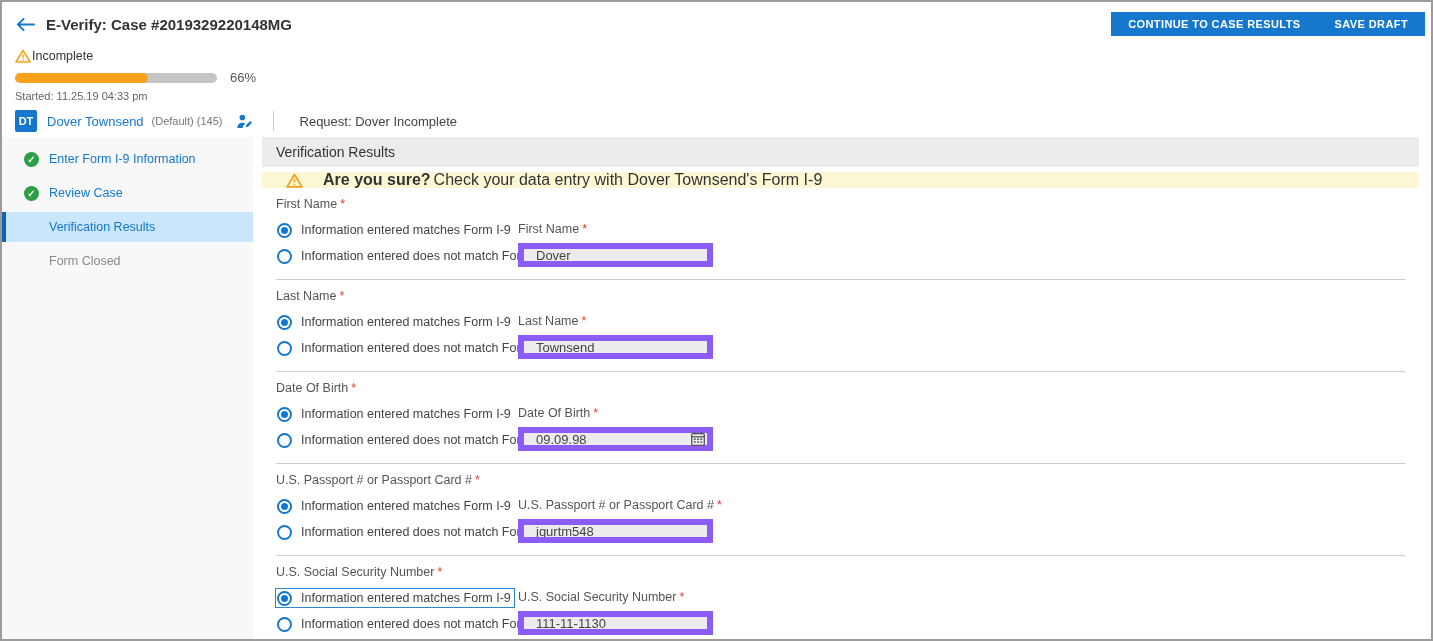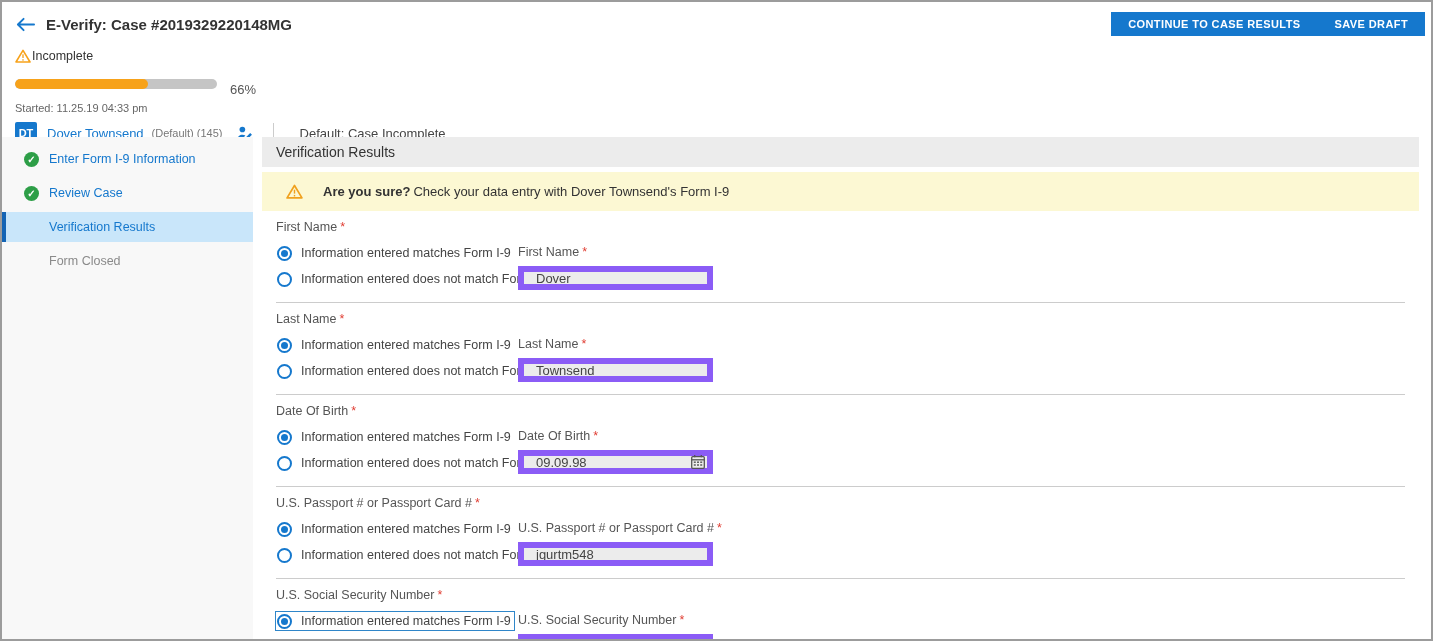--- a/index.html
+++ b/index.html
@@ -14,21 +14,21 @@
   .back-btn { display:flex; align-items:center; margin-right:11px; cursor:pointer; background:none; border:none; }
   .page-title { font-size:15px; font-weight:bold; color:#333; }
   .top-buttons { margin-left:auto; display:flex; gap:0; }
   .btn { background:#1578cd; color:#fff; border:none; height:24px; padding:0 17px;
          font-size:11px; font-weight:bold; letter-spacing:.4px; font-family:inherit; cursor:pointer; }
   .status-block { padding-left:13px; margin-top:13px; }
   .status-row { display:flex; align-items:center; gap:1px; font-size:12.5px; color:#333; }
   .progress-row { display:flex; align-items:center; gap:13px; margin-top:7px; }
   .progress-track { width:202px; height:10px; border-radius:5px; background:#c5c5c5; overflow:hidden; }
   .progress-fill { height:100%; background:#f7a21a; border-radius:5px; }
-  .pct { font-size:13px; color:#555;margin-top:12px; }
+  .pct { font-size:13px; color:#555; }
   .started { font-size:11px; color:#666; margin-top:5px; }
   .requester-row { display:flex; align-items:center; padding-left:13px; margin-top:8px; }
   .avatar { width:22px; height:22px; background:#1578cd; color:#fff; font-size:11px; font-weight:bold;
             display:flex; align-items:center; justify-content:center; border-radius:2px; flex-shrink:0; }
   .req-name { color:#1578cd; font-size:13px; margin-left:10px; text-decoration:none; cursor:pointer; }
   .req-meta { font-size:11px; color:#777; margin-left:8px; }
   .person-edit { margin-left:13px; display:flex; cursor:pointer; }
   .vsep { width:1px; height:20px; background:#ccc; margin:0 26px 0 20px; }
   .request-status { font-size:13px; color:#444; }
   
@@ -40,22 +40,22 @@
   .check-icon { width:15px; height:15px; min-width:15px; border-radius:50%; background:#2d9e47; color:#fff;
                 font-size:10px; line-height:15px; text-align:center; font-weight:bold; }
   .side-item.active { background:#c9e6fa; border-left:4px solid #1464b4; padding-left:43px;
                       height:30px; margin:2px 0; }
   .side-item.active .side-label { color:#1578cd; }
   .side-item.upcoming { padding-left:47px; }
   .side-item.upcoming .side-label { color:#8a8a8a; }
   .main { flex:1; margin-left:9px; margin-right:12px; }
   .main-header { height:30px; background:#ececec; line-height:30px; padding-left:14px;
                  font-size:14px; color:#333; }
-  .banner { height:39px; background:#fcf8d3; margin-top:5px; display:flex; align-items:center;
-            padding-left:24px; font-size:13px; color:#333; }
+  .banner { height:16px; background:#fcf8d3; margin-top:5px; display:flex; align-items:center;
+            padding-left:24px; font-size:16px; color:#333; }
   .banner-icon { display:flex; margin-right:20px; }
   .banner b { margin-right:3px; }
   
   .form-section { padding:9px 14px 0 14px; }
   .sec-label { font-size:12.5px; color:#555; margin-bottom:10px; }
   .req-star { color:#e03c31; margin-left:3px; }
   .sec-body { display:flex; }
   .radio-col { width:242px; display:flex; flex-direction:column; gap:8px; flex-shrink:0; }
   .radio-row { display:flex; align-items:center; gap:9px; height:18px; width:fit-content;
                padding:0 3px 0 1px; cursor:pointer; }
@@ -114,21 +114,21 @@
     <a class="req-name">Dover Townsend</a>
     <span class="req-meta">(Default) (145)</span>
     <span class="person-edit">
       <svg width="17" height="16" viewBox="0 0 24 22">
           <circle cx="9" cy="6" r="4" fill="#1578cd"></circle>
           <path d="M2 20c0-4.2 3.3-6.6 7-6.6 1.6 0 3.1.4 4.3 1.2L10 18l-.6 3H2z" fill="#1578cd"></path>
           <path d="M14.5 16.5 l5.5-5.5 2.5 2.5-5.5 5.5-3.2.7z" fill="#1578cd"></path>
         </svg>
     </span>
     <span class="vsep"></span>
-    <span class="request-status">Default: Case Incomplete</span>
+    <span class="request-status">Request: Dover Incomplete</span>
   </div>
 
   <div class="content">
     <nav class="sidebar" id="sidebar">
   <div class="side-item complete">
     <span class="check-icon">✓</span>
     <span class="side-label">Enter Form I-9 Information</span>
   </div>
 
   <div class="side-item complete">

